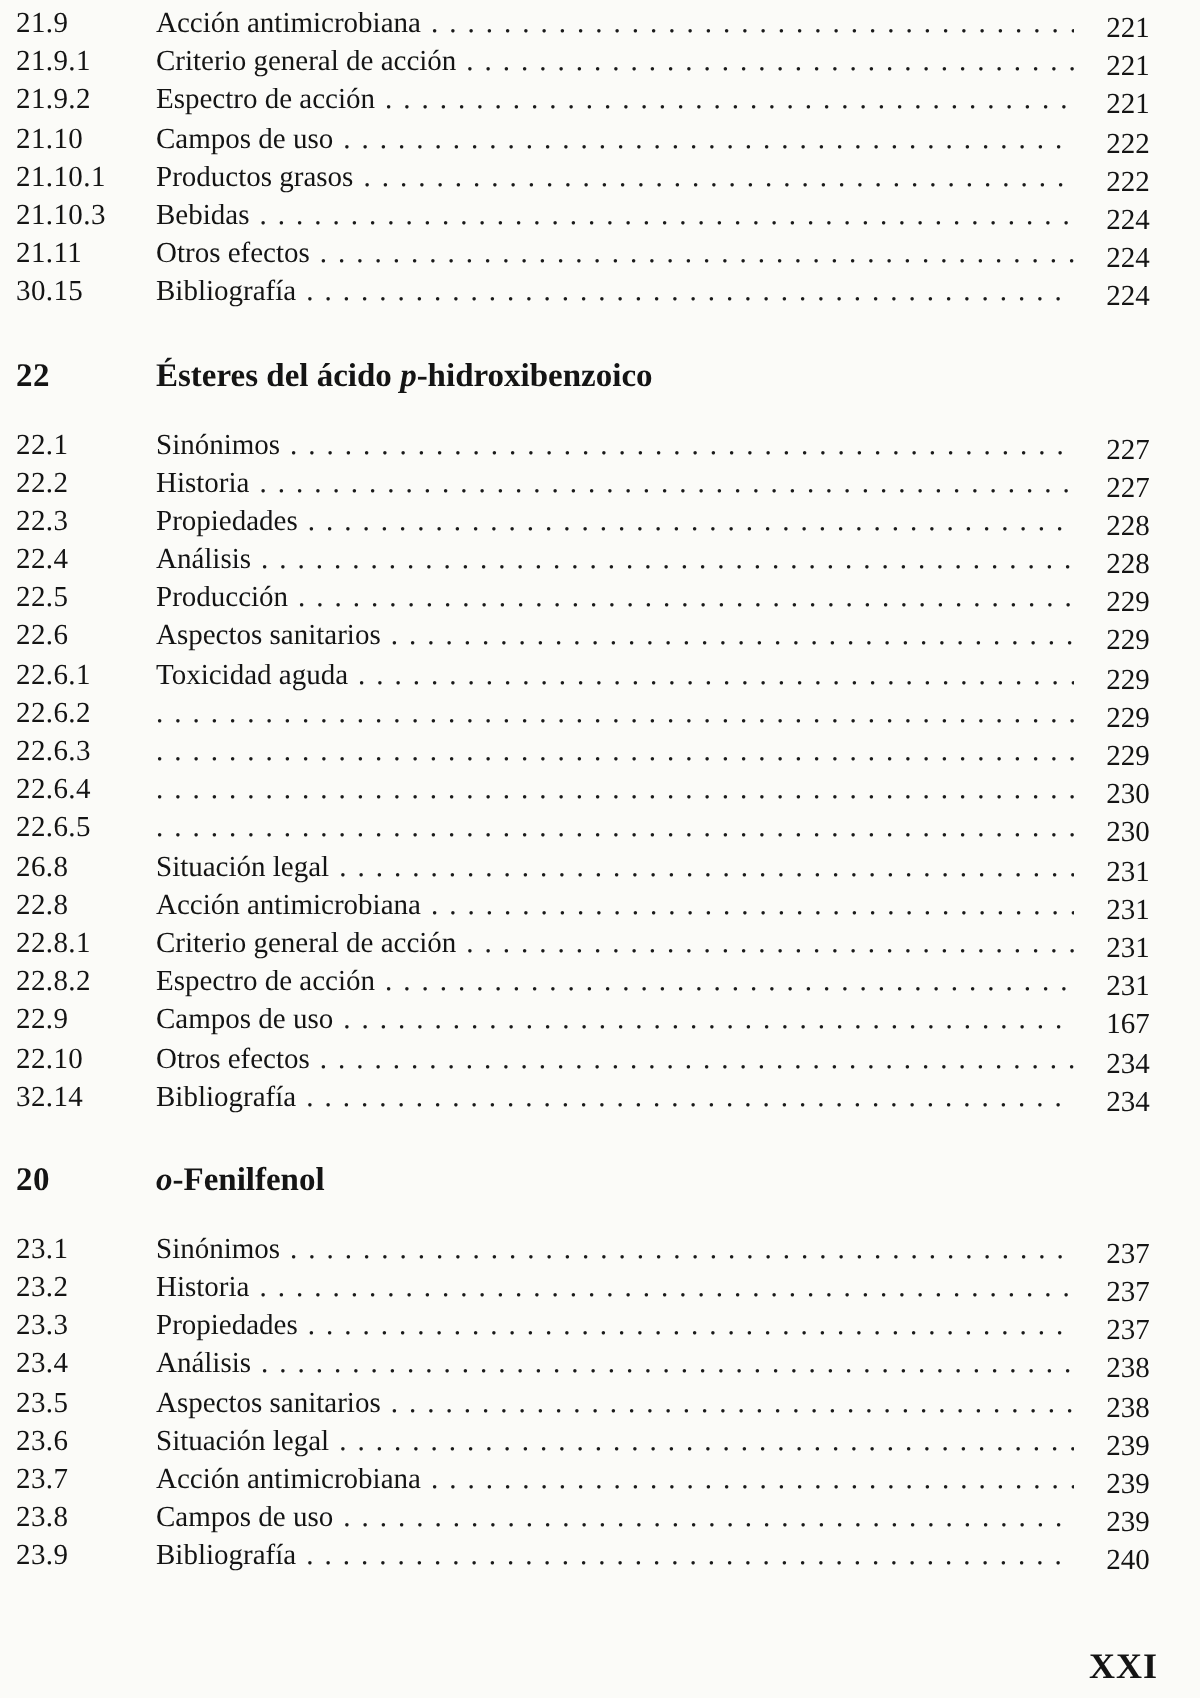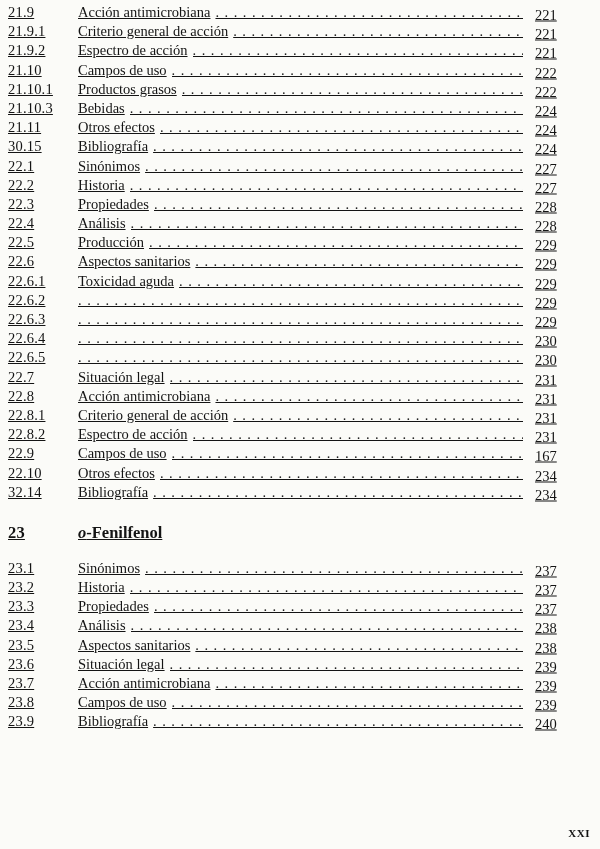--- a/index.html
+++ b/index.html
@@ -6,56 +6,56 @@
   html, body { width: 600px; height: 849px; }
   body {
     background: #fbfbf8;
     color: #141414;
     font-family: "Liberation Serif", serif;
     font-size: 14.5px;
     line-height: 19.2px;
     position: relative;
     overflow: hidden;
   }
-  .page { padding: 3px 35px 0 8px; text-decoration: underline; }
+  .page { padding: 3px 21px 0 8px; }
 
   .row { display: flex; align-items: baseline; height: 19.2px; }
   .num { width: 70px; flex: none; letter-spacing: 0.2px; }
   .title { flex: none; padding-right: 5px; white-space: nowrap; }
   .leader {
     flex: 1 1 auto;
     overflow: hidden;
     white-space: nowrap;
     letter-spacing: 5.5px;
     margin-right: 12px;
     color: #1a1a1a;
   }
   .leader::after {
     content: "................................................................................................";
   }
-  .pg { width: 30px; flex: none; text-align: left; transform: translateY(2.5px); }
+  .pg { width: 30px; flex: none; text-align: center; transform: translateY(2.5px); }
 
   .chapter {
     display: flex;
     align-items: baseline;
     margin-top: 21px;
     margin-bottom: 16px;
     font-weight: bold;
     font-size: 16.5px;
     line-height: 20px;
   }
   .chapter .num { width: 70px; flex: none; font-size: 16.5px; }
   .chapter i { font-style: italic; }
 
   .footer {
     position: absolute;
-    right: 10px;
+    right: 21px;
     bottom: 6px;
     font-weight: bold;
-    font-size: 11px;
+    font-size: 18px;
     letter-spacing: 0.5px;
   }
 </style>
 </head>
 <body>
 
 <div class="page" id="toc-root">
     <div class="row">
       <span class="num">21.9</span>
       <span class="title">Acción antimicrobiana</span>
@@ -97,20 +97,24 @@
       <span class="title">Otros efectos</span>
       <span class="leader"></span>
       <span class="pg">224</span>
     </div>
     <div class="row">
       <span class="num">30.15</span>
       <span class="title">Bibliografía</span>
       <span class="leader"></span>
       <span class="pg">224</span>
     </div>
+    <div class="chapter">
+      <span class="num">22</span>
+      <span class="title"><span>Ésteres del ácido </span><i>p</i><span>-hidroxibenzoico</span></span>
+    </div>
     <div class="row">
       <span class="num">22.1</span>
       <span class="title">Sinónimos</span>
       <span class="leader"></span>
       <span class="pg">227</span>
     </div>
     <div class="row">
       <span class="num">22.2</span>
       <span class="title">Historia</span>
       <span class="leader"></span>
@@ -160,21 +164,21 @@
       <span class="num">22.6.4</span>
       <span class="leader"></span>
       <span class="pg">230</span>
     </div>
     <div class="row">
       <span class="num">22.6.5</span>
       <span class="leader"></span>
       <span class="pg">230</span>
     </div>
     <div class="row">
-      <span class="num">22.7</span>
+      <span class="num">26.8</span>
       <span class="title">Situación legal</span>
       <span class="leader"></span>
       <span class="pg">231</span>
     </div>
     <div class="row">
       <span class="num">22.8</span>
       <span class="title">Acción antimicrobiana</span>
       <span class="leader"></span>
       <span class="pg">231</span>
     </div>
@@ -202,21 +206,21 @@
       <span class="leader"></span>
       <span class="pg">234</span>
     </div>
     <div class="row">
       <span class="num">32.14</span>
       <span class="title">Bibliografía</span>
       <span class="leader"></span>
       <span class="pg">234</span>
     </div>
     <div class="chapter">
-      <span class="num">23</span>
+      <span class="num">20</span>
       <span class="title"><i>o</i><span>-Fenilfenol</span></span>
     </div>
     <div class="row">
       <span class="num">23.1</span>
       <span class="title">Sinónimos</span>
       <span class="leader"></span>
       <span class="pg">237</span>
     </div>
     <div class="row">
       <span class="num">23.2</span>

